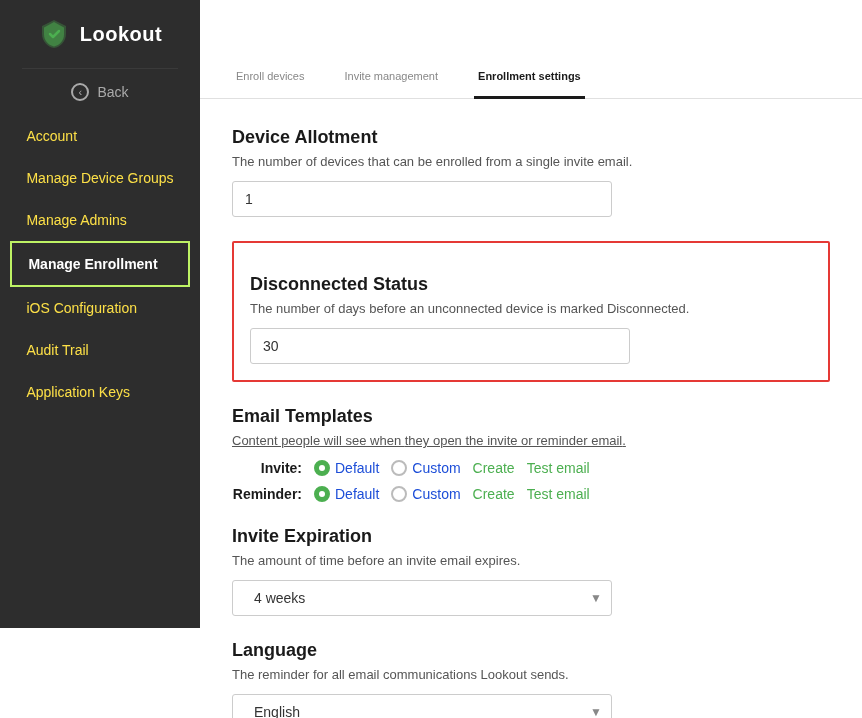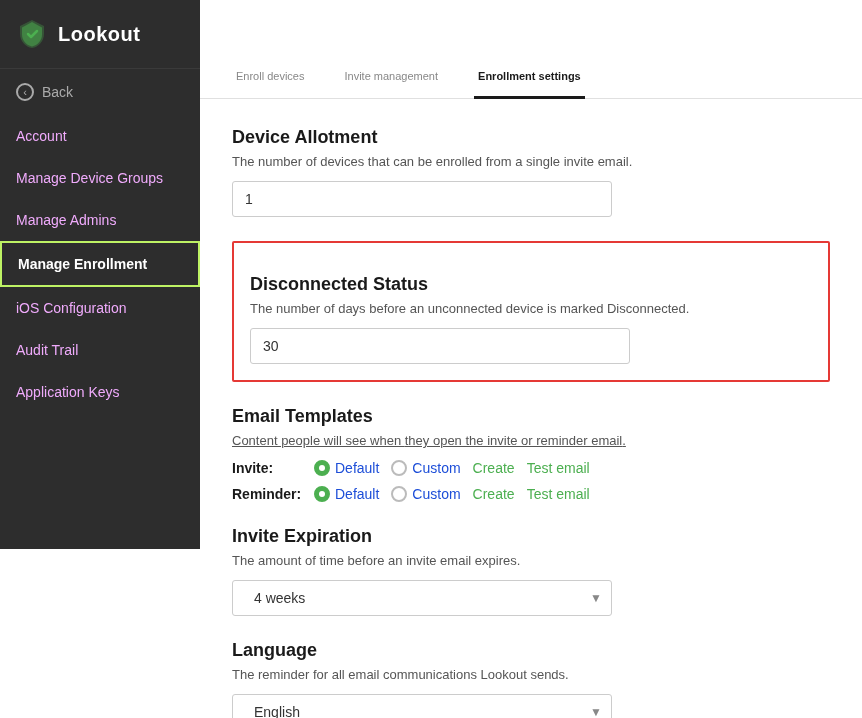--- a/index.html
+++ b/index.html
@@ -6,21 +6,22 @@
     body { font-family: -apple-system, BlinkMacSystemFont, 'Segoe UI', sans-serif; display: flex; height: 718px; width: 862px; overflow: hidden; background: #fff; }
 
     
     .sidebar {
       width: 200px;
       min-width: 200px;
       background: #2d2d2d;
       color: #ccc;
       display: flex;
       flex-direction: column;
-      height: 549px;
+      height: 628px;
+      align-items: center;
     }
     .sidebar-logo {
       display: flex;
       align-items: center;
       padding: 18px 16px 18px 16px;
       gap: 10px;
       border-bottom: 1px solid #3a3a3a;
     }
     .logo-icon {
       width: 32px;
@@ -48,21 +49,21 @@
       border-radius: 50%;
       display: flex;
       align-items: center;
       justify-content: center;
       font-size: 11px;
     }
     .sidebar-nav { display: flex; flex-direction: column; }
     .sidebar-item {
       padding: 13px 16px;
       font-size: 14px;
-      color: #f0abfc;
+      color: #fde047;
       cursor: pointer;
       transition: background 0.15s;
     }
     .sidebar-item.highlighted {
       border: 2px solid #bef264;
       color: #fff;
       font-weight: 600;
       background: #2d2d2d;
     }
 
@@ -139,20 +140,21 @@
     }
 
     
     .email-templates-section { margin-bottom: 24px; }
     .email-row {
       display: flex;
       align-items: center;
       gap: 12px;
       margin-bottom: 10px;
       font-size: 14px;
+      text-align: right;
     }
     .email-row-label {
       font-weight: 700;
       color: #1a1a1a;
       min-width: 70px;
     }
     .radio-option {
       display: flex;
       align-items: center;
       gap: 5px;

